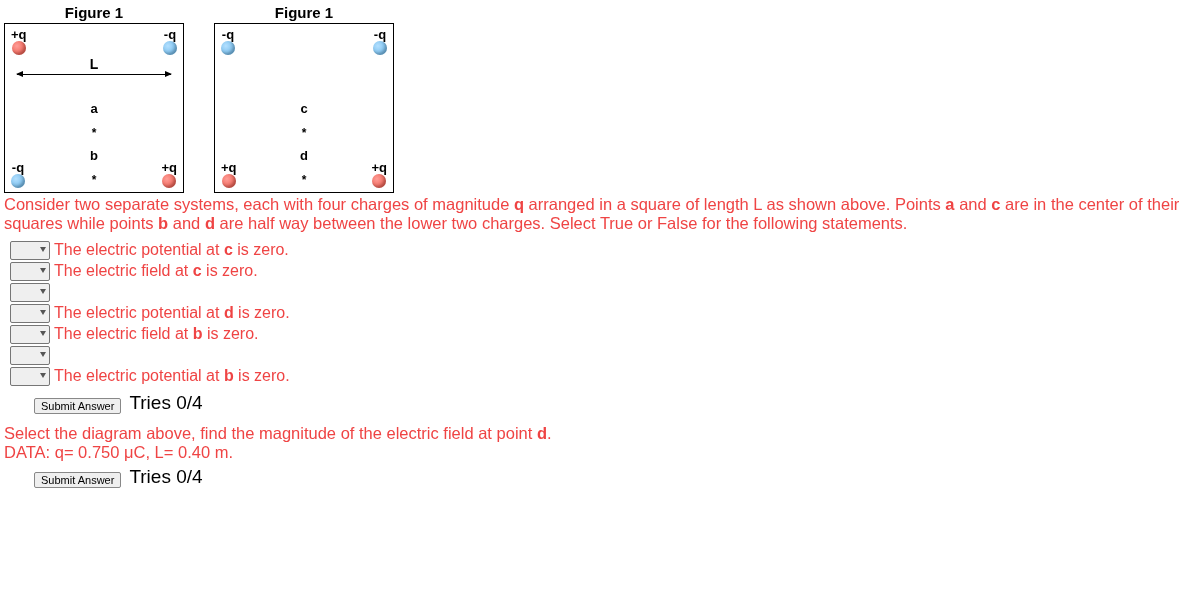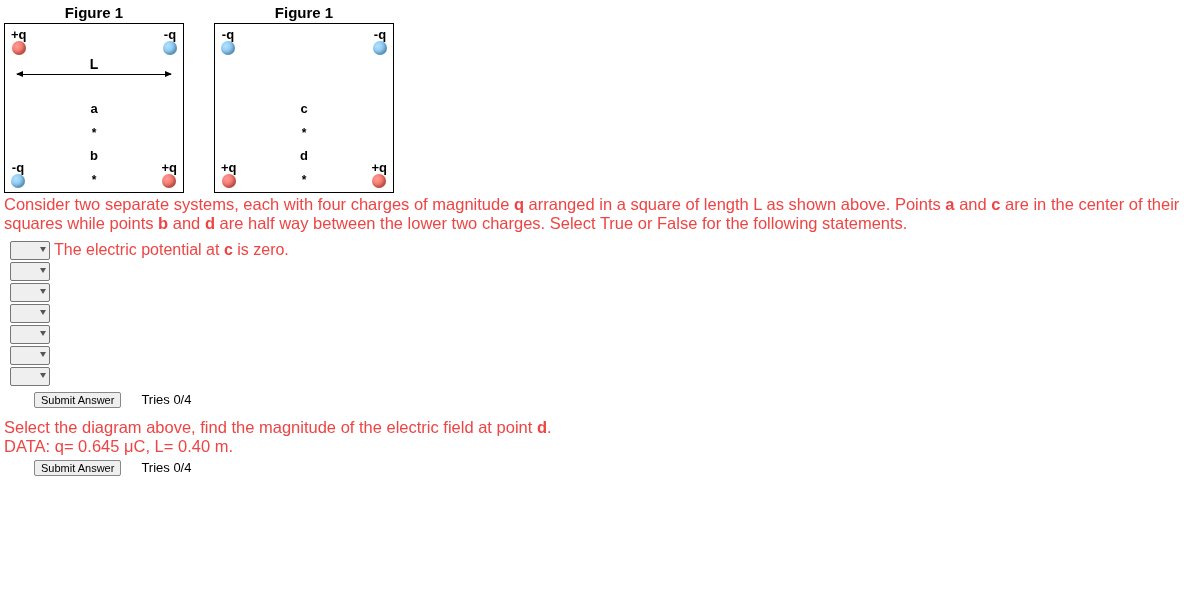--- a/index.html
+++ b/index.html
@@ -51,22 +51,22 @@
   }
   .sel::after{
     content:''; position:absolute; right:3px; top:5px;
     width:0;height:0;border-left:3px solid transparent;border-right:3px solid transparent;
     border-top:5px solid #555;
   }
   .btn {
     font-size: 11px; padding:1px 6px; border:1px solid #888; background:#efefef;
     border-radius:2px; cursor:pointer;
   }
-  .submit-row { display:flex; align-items:center; gap:20px; margin:4px 0 10px 2px;padding-left:28px;}
-  .tries { font-size:13px;}
+  .submit-row { display:flex; align-items:flex-end; gap:8px; margin:4px 0 10px 2px;padding-left:28px;}
+  .tries { font-size:19px;}
 </style>
 </head>
 <body>
 
 <div class="figures-row">
 
   <div class="figure-block">
     <div class="figure-title">Figure 1</div>
     <div class="figure-box">
       <div class="charge" style="left:6px; top:4px;">
@@ -129,44 +129,48 @@
   <span>Consider two separate systems, each with four charges of magnitude </span><b>q</b><span> arranged in a square of length L as shown above. Points </span><b>a</b><span> and </span><b>c</b><span> are in the center of their squares while points </span><b>b</b><span> and </span><b>d</b><span> are half way between the lower two charges. Select True or False for the following statements.</span>
 </div>
 
 <div class="qlist" id="qlist">
     <div class="qrow">
       <div class="sel"></div>
       <span class="bluetext">The electric potential at <b>c</b> is zero.</span>
     </div>
     <div class="qrow">
       <div class="sel"></div>
+      <span class="bluetext">The electric field at <b>c</b> is zero.</span>
     </div>
     <div class="qrow">
       <div class="sel"></div>
     </div>
     <div class="qrow">
       <div class="sel"></div>
+      <span class="bluetext">The electric potential at <b>d</b> is zero.</span>
+    </div>
+    <div class="qrow">
+      <div class="sel"></div>
+      <span class="bluetext">The electric field at <b>b</b> is zero.</span>
     </div>
     <div class="qrow">
       <div class="sel"></div>
     </div>
     <div class="qrow">
       <div class="sel"></div>
-    </div>
-    <div class="qrow">
-      <div class="sel"></div>
+      <span class="bluetext">The electric potential at <b>b</b> is zero.</span>
     </div>
   </div>
 
 <div class="submit-row">
   <button class="btn">Submit Answer</button>
   <span class="tries">Tries 0/4</span>
 </div>
 
 <div class="para bluetext">
   <span>Select the diagram above, find the magnitude of the electric field at point </span><b>d</b><span>.</span><br>
-  <span>DATA: q= 0.645 μC, L= 0.40 m.</span>
+  <span>DATA: q= 0.750 μC, L= 0.40 m.</span>
 </div>
 
 <div class="submit-row">
   <button class="btn">Submit Answer</button>
   <span class="tries">Tries 0/4</span>
 </div>
 
 </body></html>

